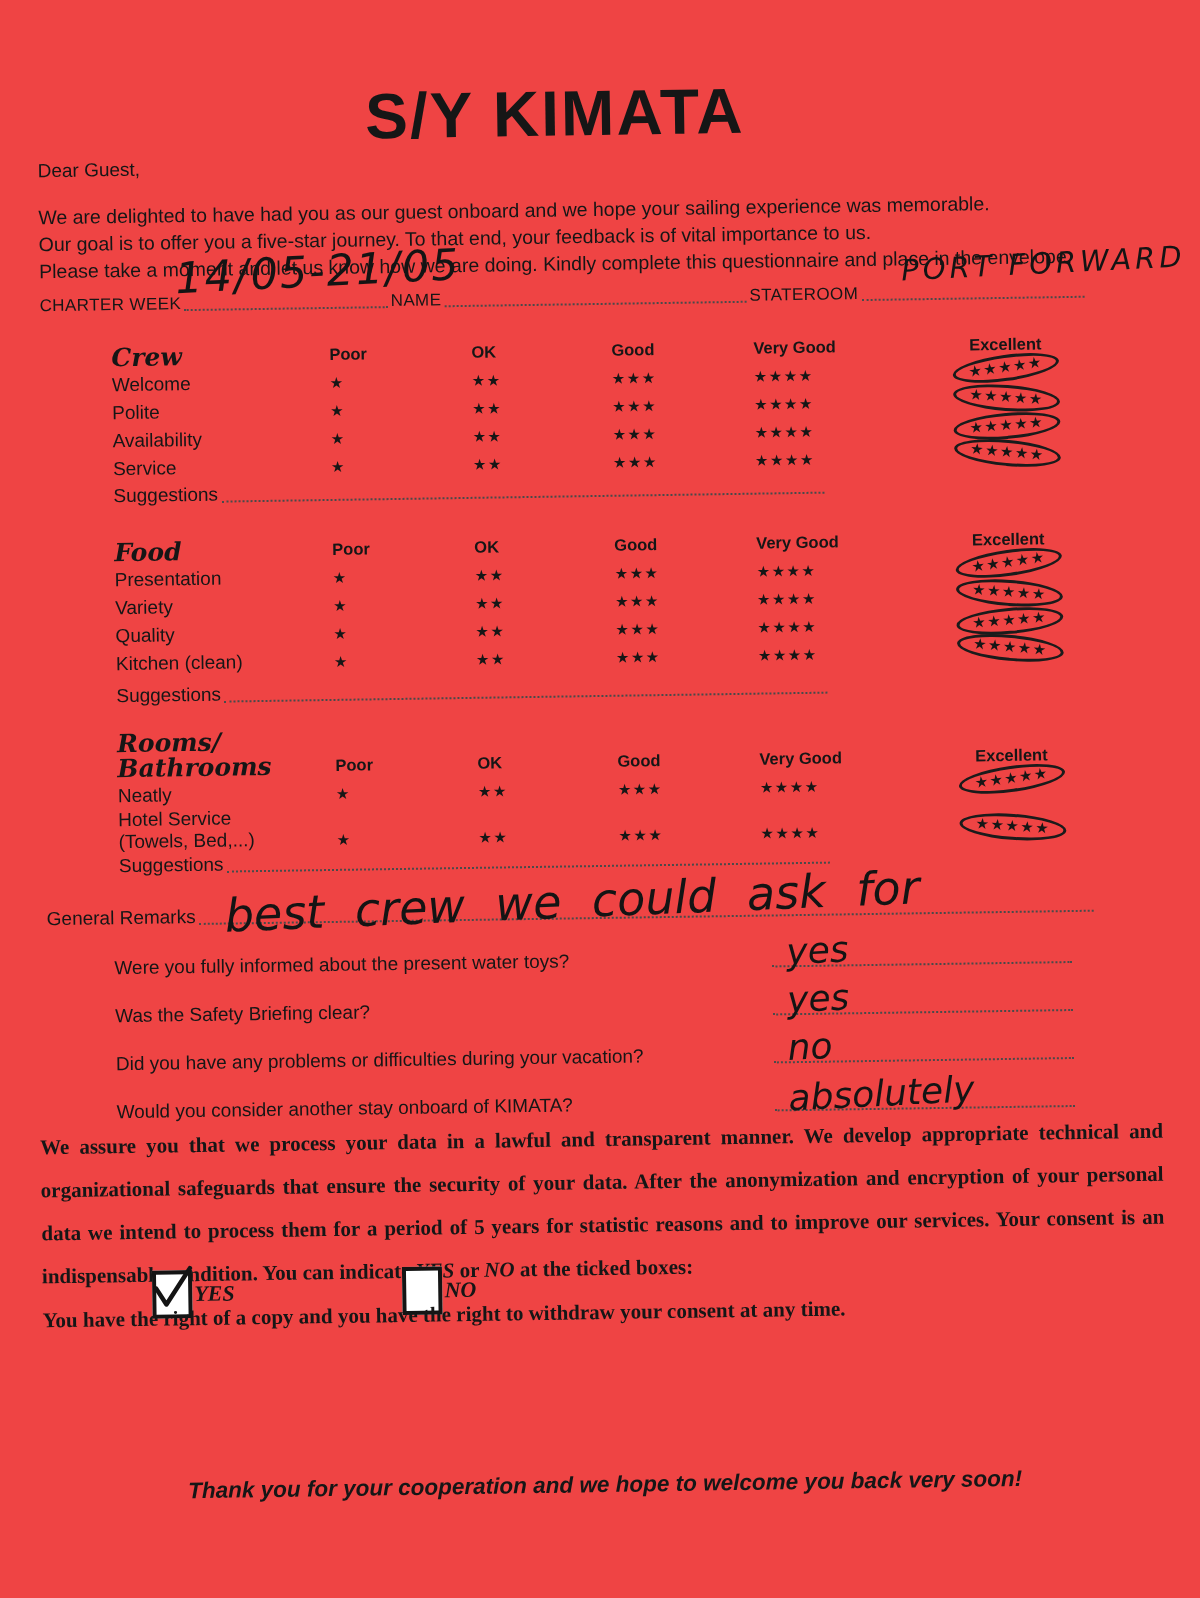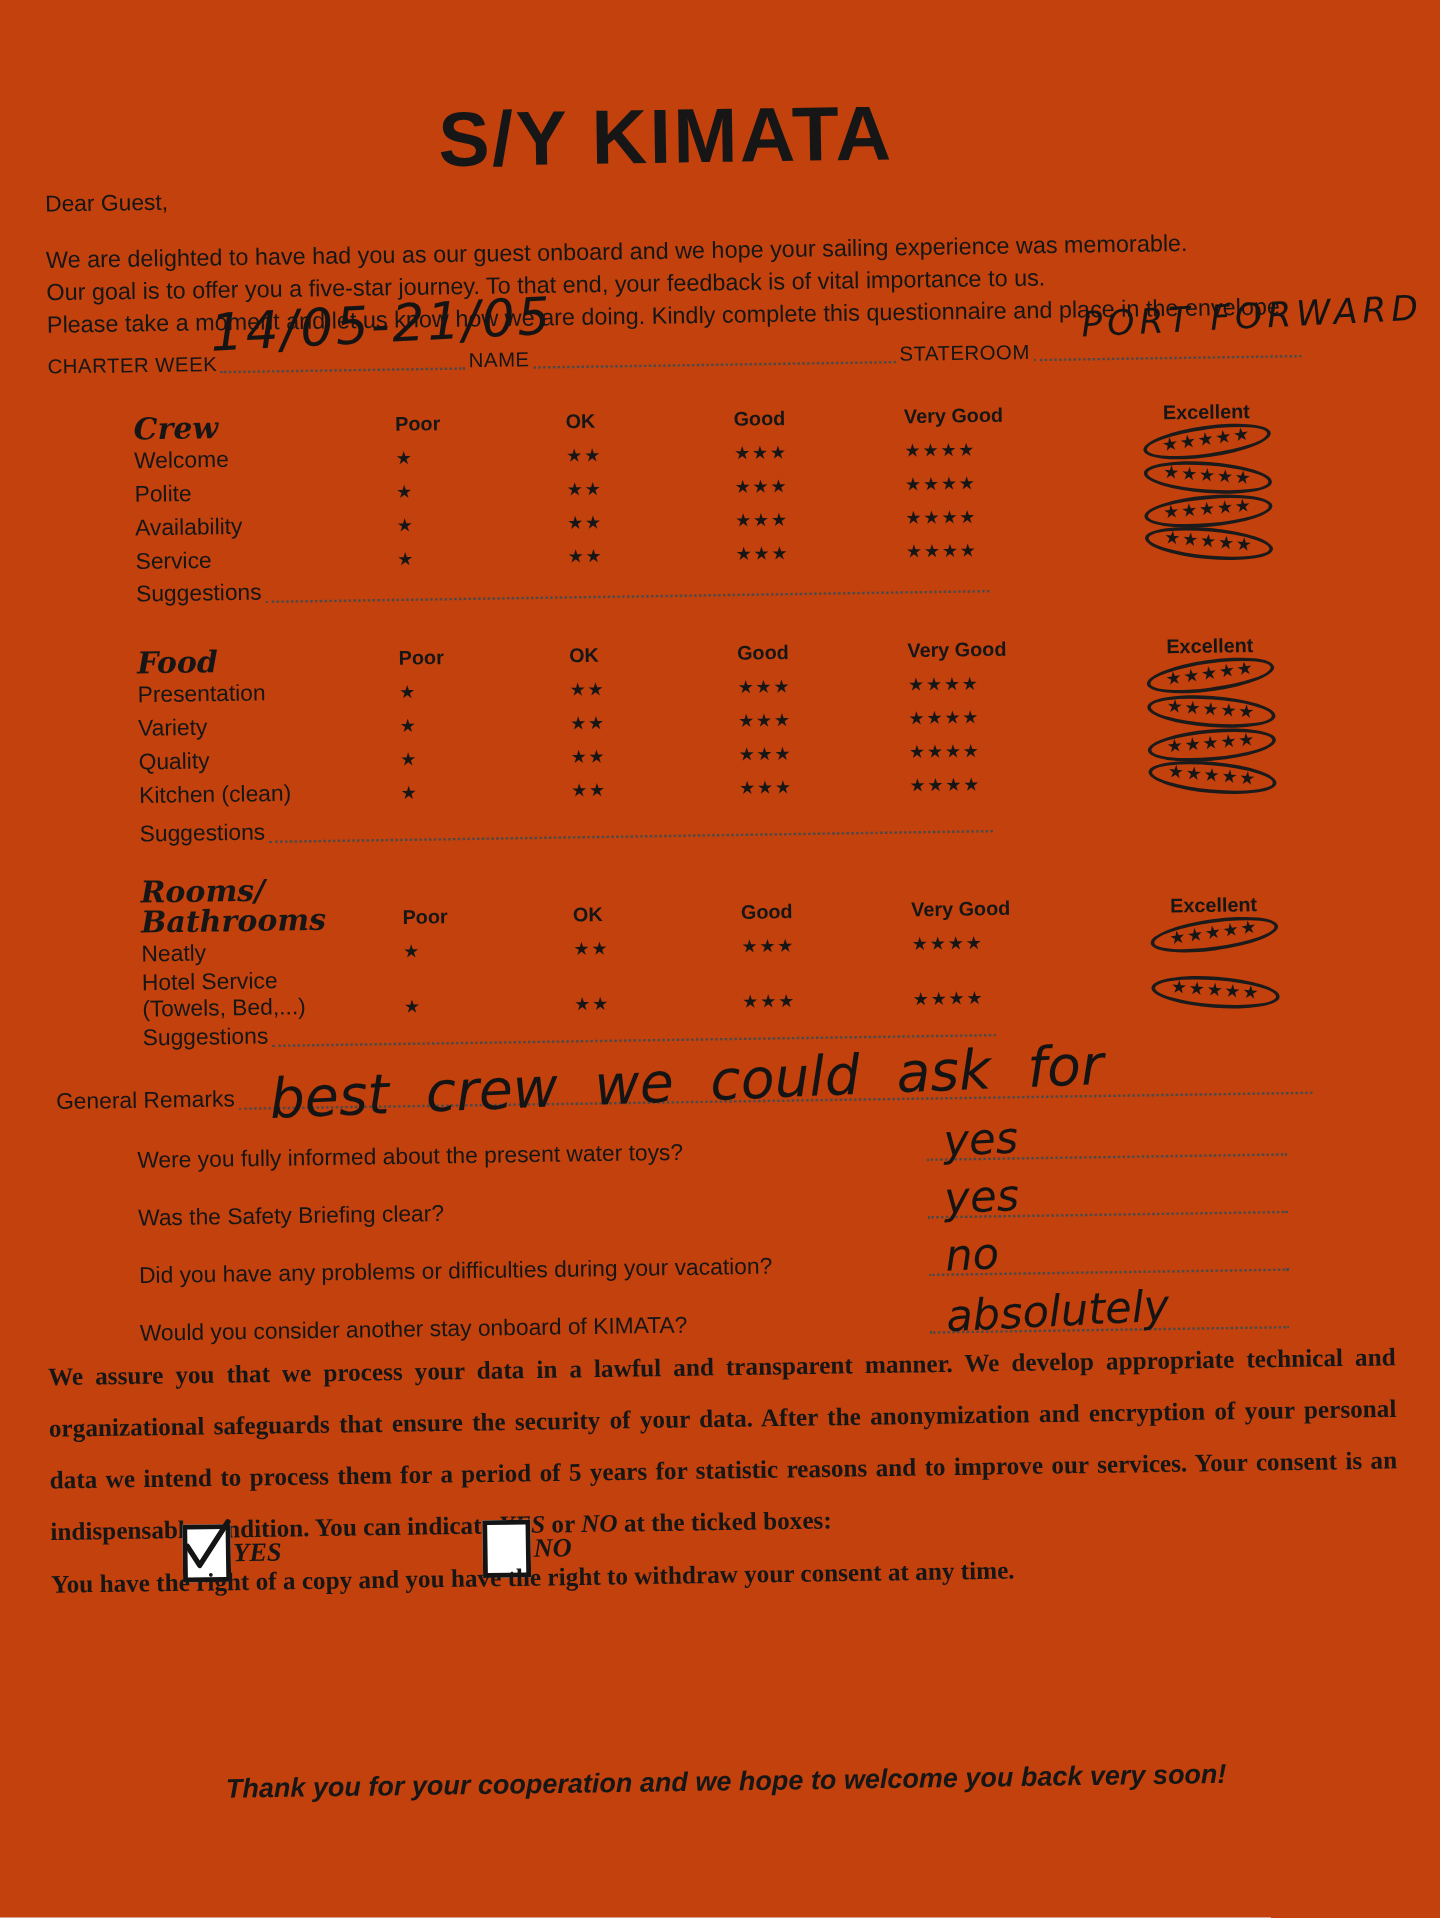--- a/index.html
+++ b/index.html
@@ -1,16 +1,16 @@
 <!DOCTYPE html>
 <html><head>
 <meta charset="utf-8">
 <style>
   html,body{margin:0;padding:0;background:#e9e9e7;}
-  .page{position:relative;width:1200px;height:1598px;background:#c2410c;overflow:hidden;
+  .page{position:relative;width:1200px;height:1598px;background:#ef4444;overflow:hidden;
         font-family:"Liberation Sans",sans-serif;color:#161616;margin:0 auto;}
   .tilt{position:absolute;inset:0;transform:rotate(-0.85deg);transform-origin:600px 800px;}
 
   .title{position:absolute;top:76px;left:0;width:1130px;text-align:center;
          font-size:64px;font-weight:600;letter-spacing:2px;}
   .salutation{position:absolute;top:152px;left:47px;font-size:19px;}
   .intro{position:absolute;top:196px;left:47px;width:1060px;font-size:19.5px;line-height:27px;}
 
   .charter{position:absolute;top:288px;left:47px;right:105px;display:flex;align-items:flex-end;font-size:17px;letter-spacing:.4px;}
   .dots{border-bottom:2px dotted #4a4a4a;margin:0 3px 3px 3px;}

